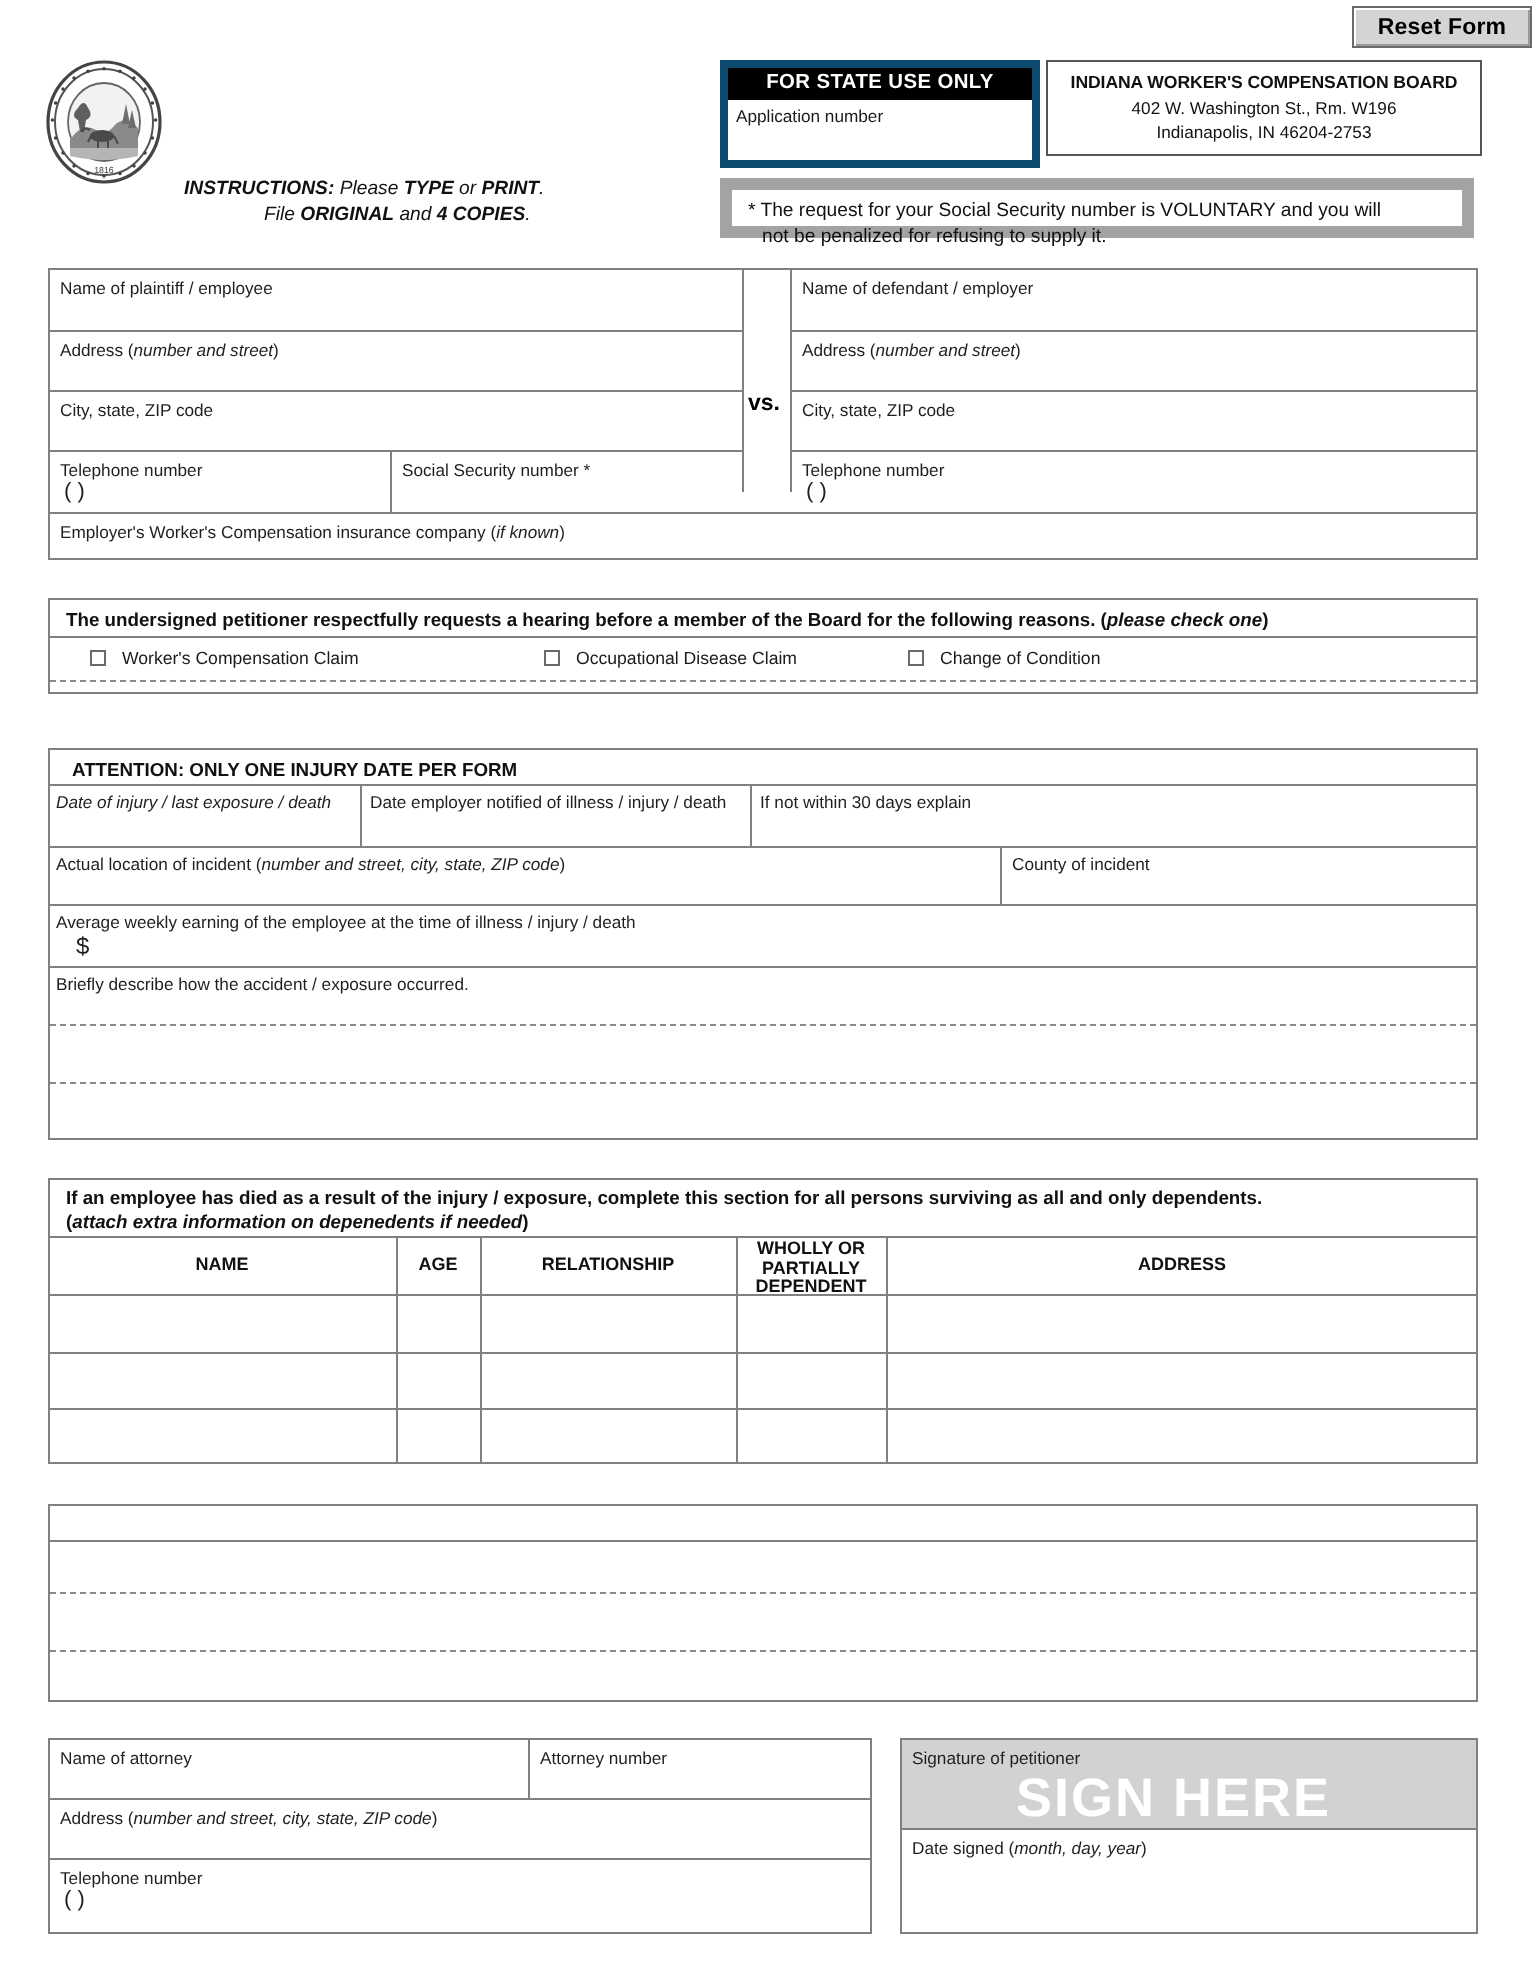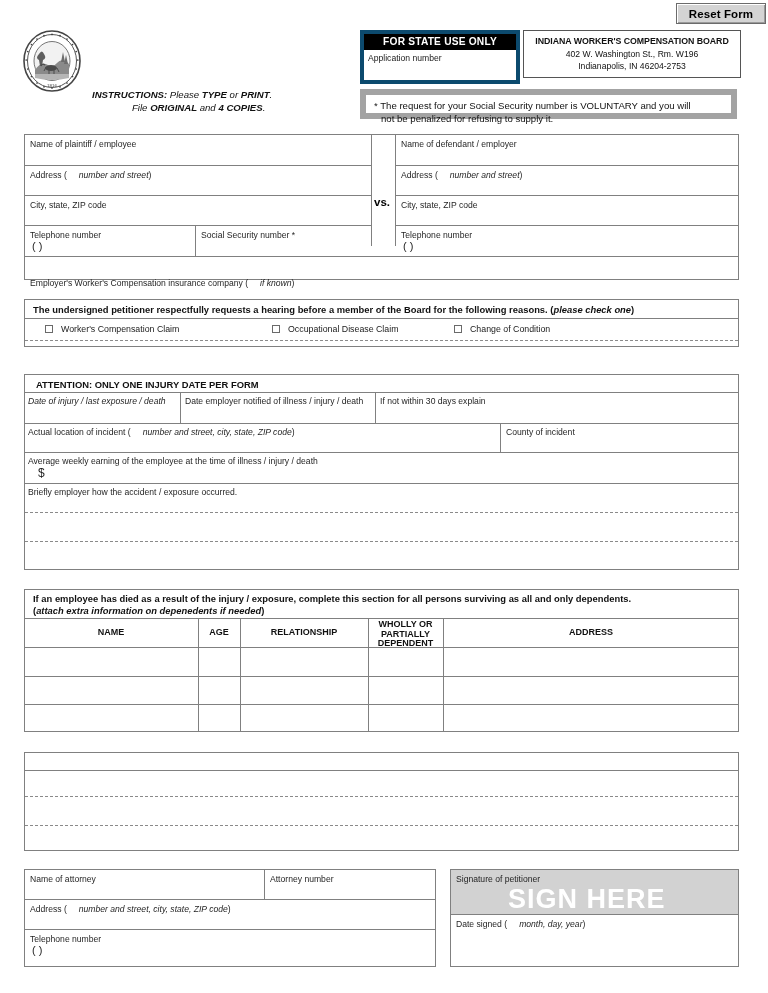--- a/index.html
+++ b/index.html
@@ -43,21 +43,21 @@
   .board-t2{font-size:8.6px;margin-top:3px;}
   .board-t3{font-size:8.6px;margin-top:2px;}
 
   .ssn-note{position:absolute;left:360px;top:89px;width:377px;height:30px;border:6px solid #a3a3a3;
     font-size:9.6px;line-height:13px;padding:4px 6px 0 8px;box-sizing:border-box;}
   .ssn-note .l2{padding-left:7px;}
 
   
   .bx{position:absolute;box-sizing:border-box;border:1px solid #808080;}
   .fl{position:absolute;font-size:8.6px;color:#1f1f1f;line-height:11px;}
-  .fl i{padding-left:12px;}
+  .fl i{}
   .vline{position:absolute;background:#808080;width:1px;}
   .hline{position:absolute;background:#808080;height:1px;}
   .paren{position:absolute;font-size:11px;color:#1f1f1f;}
 
   .vs{position:absolute;font-size:11.5px;font-weight:bold;color:#000;}
 
   
   .sec-hdr{position:absolute;font-size:9.4px;font-weight:bold;color:#111;line-height:12.5px;}
   .sec-hdr i{font-style:italic;}
 
@@ -191,21 +191,21 @@
   <div class="fl" style="left:401px;top:170px;"><span>Address (</span><i>number and street</i><span>)</span></div>
   <div class="fl" style="left:401px;top:182px;width:330px;height:11px;"></div>
 
   <div class="fl" style="left:401px;top:200px;">City, state, ZIP code</div>
   <div class="fl" style="left:401px;top:212px;width:330px;height:11px;"></div>
 
   <div class="fl" style="left:401px;top:230px;">Telephone number</div>
   <div class="paren" style="left:403px;top:240px;">(          )</div>
   <div class="fl" style="left:446px;top:243px;width:120px;height:10px;"></div>
 
-  <div class="fl" style="left:30px;top:278px;"><span>Employer's Worker's Compensation insurance company (</span><i>if known</i><span>)</span></div>
+  <div class="fl" style="left:30px;top:261px;"><span>Employer's Worker's Compensation insurance company (</span><i>if known</i><span>)</span></div>
   <div class="fl" style="left:30px;top:273px;width:700px;height:11px;"></div>
 
   <div class="bx" style="left:24px;top:299px;width:715px;height:48px;"></div>
   <div class="hline" style="left:24px;top:318px;width:715px;"></div>
 
   <div class="sec-hdr" style="left:33px;top:304px;"><span>The undersigned petitioner respectfully requests a hearing before a member of the Board for the following reasons. (</span><i>please check one</i><span>)</span></div>
 
   <div class="cbx" style="left:45px;top:325px;"></div>
   <div class="cbx-lbl" style="left:61px;top:324px;">Worker's Compensation Claim</div>
 
@@ -240,21 +240,21 @@
   <div class="fl" style="left:28px;top:427px;"><span>Actual location of incident (</span><i>number and street, city, state, ZIP code</i><span>)</span></div>
   <div class="fl" style="left:28px;top:439px;width:465px;height:11px;"></div>
 
   <div class="fl" style="left:506px;top:427px;">County of incident</div>
   <div class="fl" style="left:506px;top:439px;width:225px;height:11px;"></div>
 
   <div class="fl" style="left:28px;top:456px;">Average weekly earning of the employee at the time of illness / injury / death</div>
   <div class="dollar" style="left:38px;top:466px;">$</div>
   <div class="fl" style="left:52px;top:469px;width:200px;height:11px;"></div>
 
-  <div class="fl" style="left:28px;top:487px;">Briefly employer how the accident / exposure occurred.</div>
+  <div class="fl" style="left:28px;top:487px;">Briefly describe how the accident / exposure occurred.</div>
   <div class="fl" style="left:28px;top:500px;width:700px;height:64px;"></div>
   <div class="dash" style="left:25px;top:512px;width:713px;"></div>
   <div class="dash" style="left:25px;top:541px;width:713px;"></div>
 
   <div class="bx" style="left:24px;top:589px;width:715px;height:143px;"></div>
   <div class="hline" style="left:24px;top:618px;width:715px;"></div>
   <div class="hline" style="left:24px;top:647px;width:715px;"></div>
   <div class="hline" style="left:24px;top:676px;width:715px;"></div>
   <div class="hline" style="left:24px;top:704px;width:715px;"></div>
 

